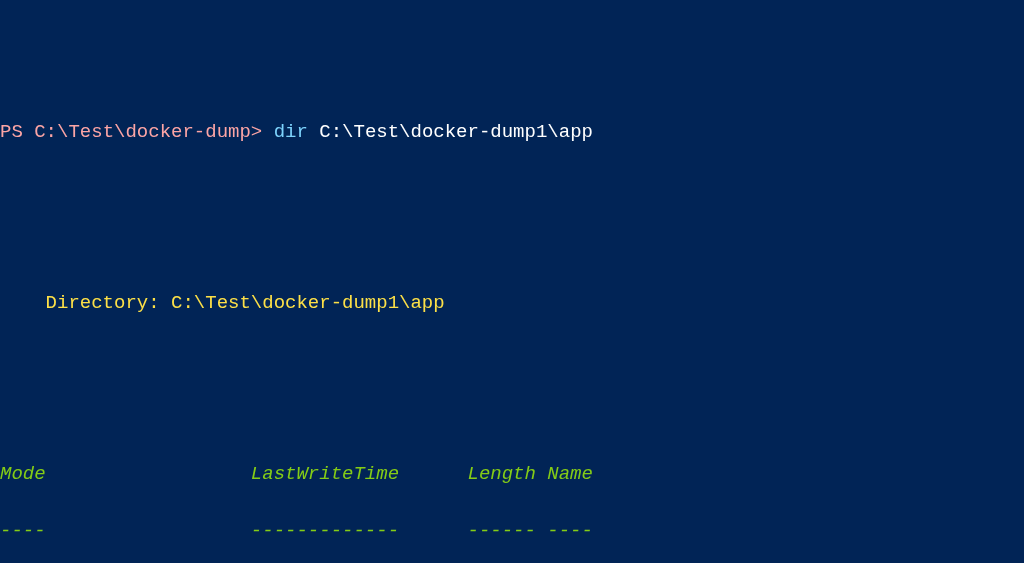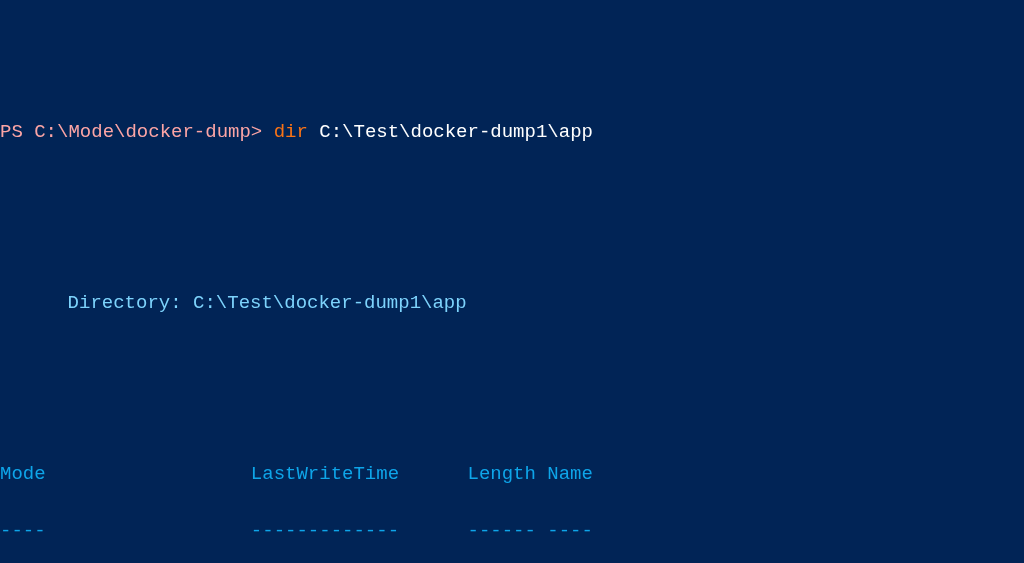--- a/index.html
+++ b/index.html
@@ -19,39 +19,39 @@
       overflow: hidden;
       white-space: pre;
     }
     .prompt-line {
       padding-top: 4px;
     }
     .ps-prefix {
       color: #fca5a5;
     }
     .command {
-      color: #f97316;
+      color: #7dd3fc;
     }
     .argument {
       color: #ffffff;
     }
     .directory-header {
-      color: #7dd3fc;
-      margin-left: 22px;
+      color: #fde047;
     }
     .table-header {
-      color: #0ea5e9;
+      color: #84cc16;
+      font-style: italic;
     }
   </style>
 </head>
 <body>
 
 
 
-<div class="prompt-line"><span class="ps-prefix">PS </span><span class="ps-prefix">C:\Mode\docker-dump</span><span class="ps-prefix">&gt; </span><span class="command">dir</span><span class="argument"> C:\Test\docker-dump1\app</span></div>
+<div class="prompt-line"><span class="ps-prefix">PS </span><span class="ps-prefix">C:\Test\docker-dump</span><span class="ps-prefix">&gt; </span><span class="command">dir</span><span class="argument"> C:\Test\docker-dump1\app</span></div>
 <div> </div>
 <div> </div>
 <div class="directory-header"><span>    Directory: </span><span>C:\Test\docker-dump1\app</span></div>
 <div> </div>
 <div> </div>
 <div class="table-header" id="header-row">Mode                  LastWriteTime      Length Name</div>
 <div class="table-header" id="underline-row">----                  -------------      ------ ----</div>
 
 
 

